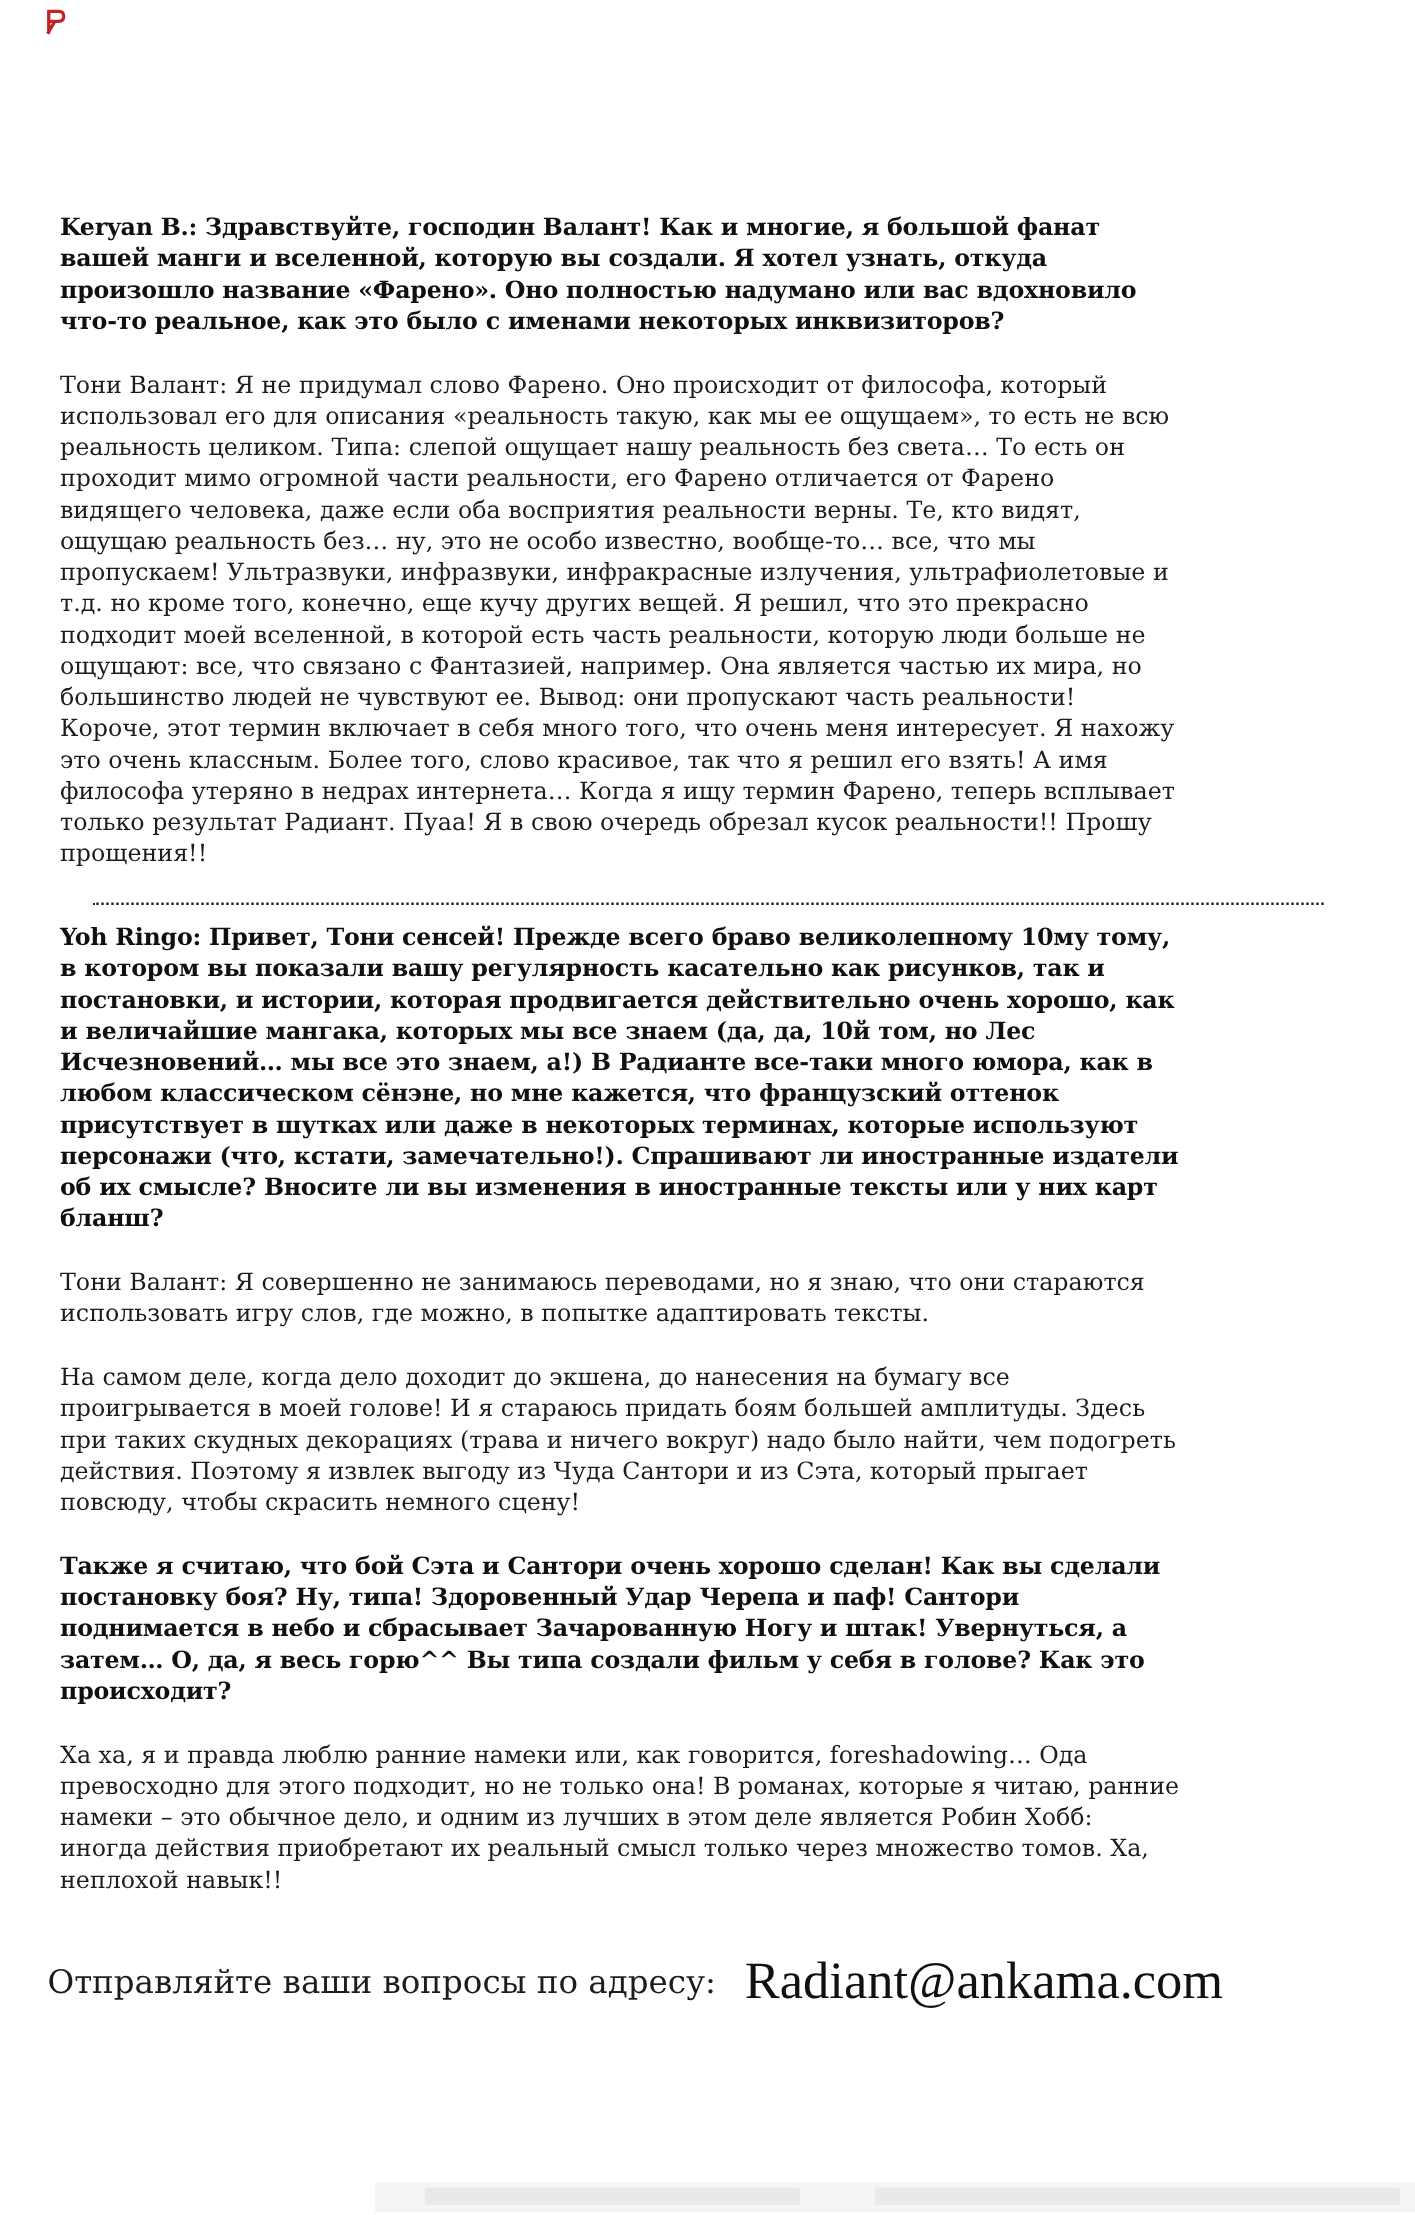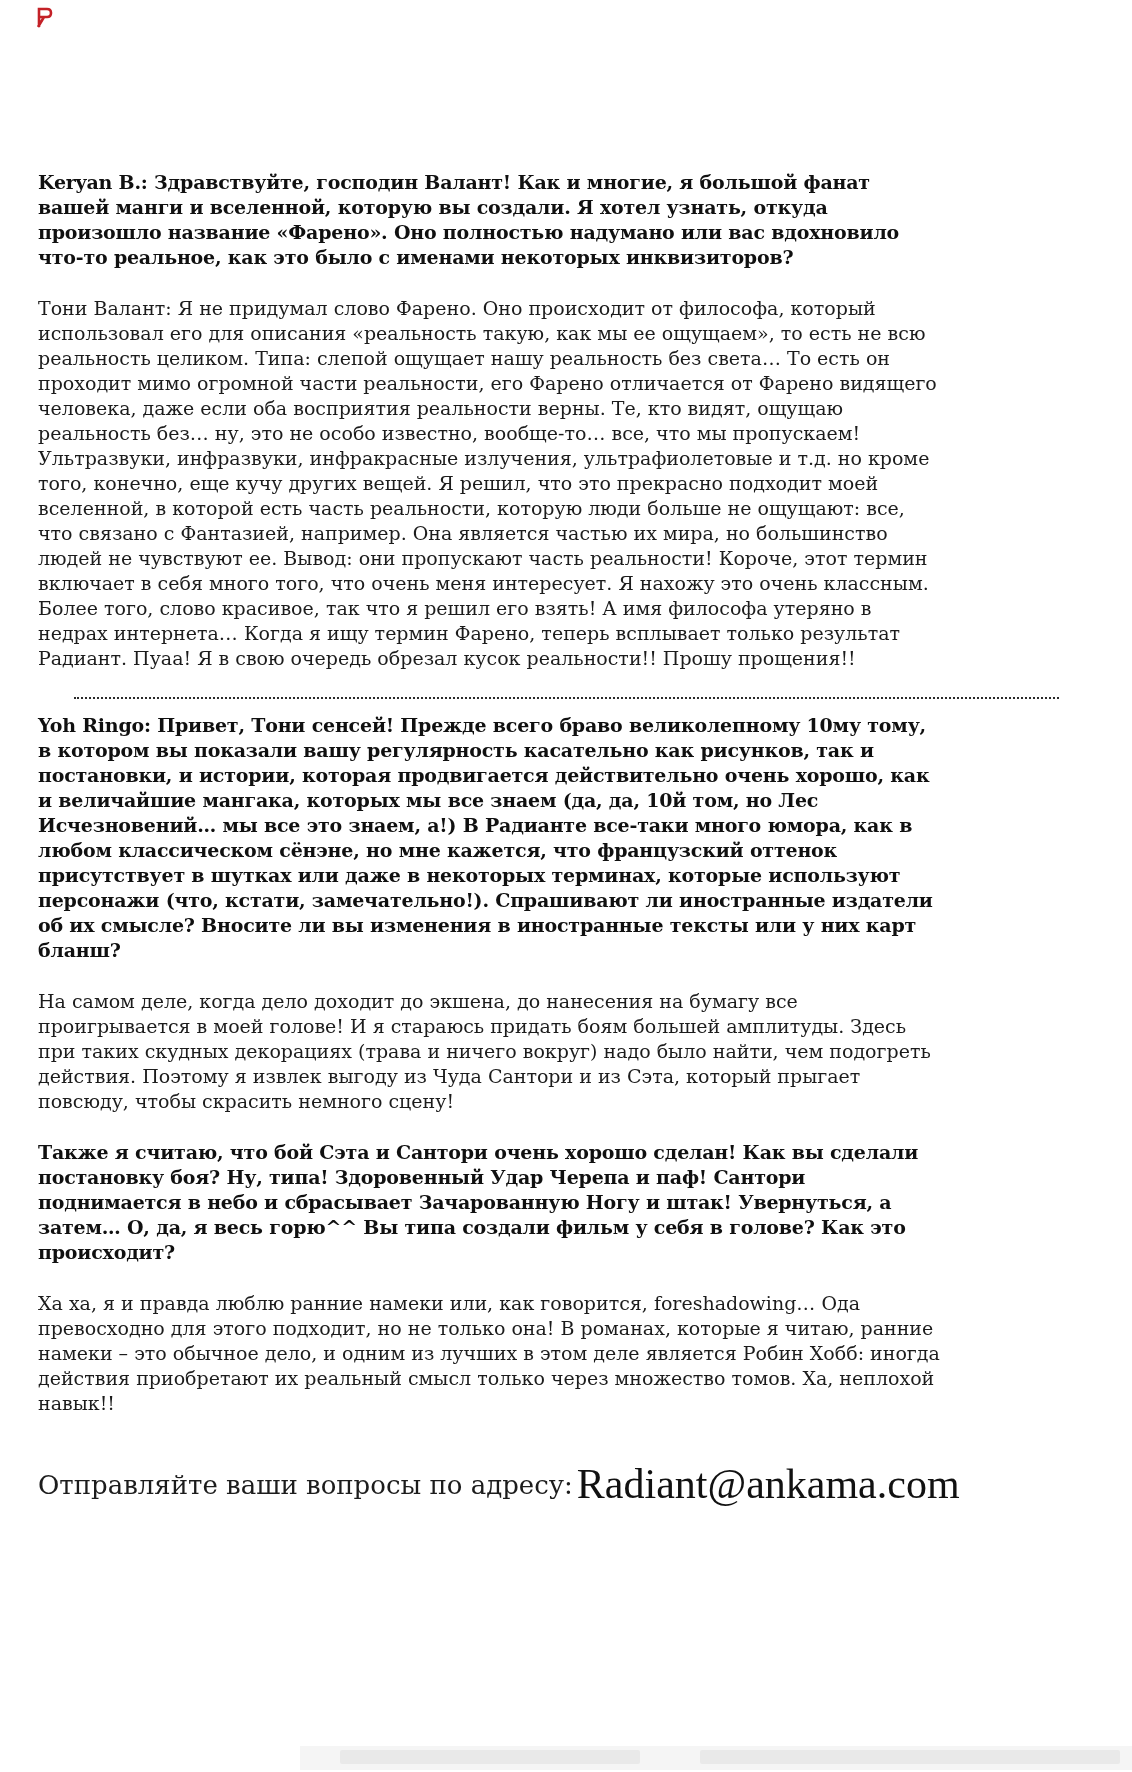--- a/index.html
+++ b/index.html
@@ -22,21 +22,21 @@
     width: 22px;
     height: 26px;
   }
   .text-column {
     position: absolute;
     left: 38px;
     top: 170px;
     width: 906px;
   }
   .para {
-    margin: 0 0 26px 0;
+    margin: 0 0 26px 10px;
     font-size: 19px;
     line-height: 25px;
     text-align: left;
     color: #1c1c1c;
   }
   .para.bold {
     font-weight: bold;
     color: #101010;
     letter-spacing: -0.2px;
   }
@@ -51,21 +51,21 @@
     white-space: nowrap;
   }
   .footer-prompt {
     font-size: 26px;
     color: #1c1c1c;
   }
   .footer-email {
     font-family: "Liberation Serif", "DejaVu Serif", serif;
     font-size: 42px;
     color: #111111;
-    margin-left: 4px;
+    margin-left: 23px;
     vertical-align: -4px;
   }
   .bottom-strip {
     position: absolute;
     left: 300px;
     right: 0;
     bottom: 2px;
     height: 24px;
     background: var(--strip-bg, #f5f5f5);
   }
@@ -87,20 +87,21 @@
     <path d="M5 22 L5 4 L13 4 Q17 4 17 8 Q17 12 13 12 L5 12 M10 12 L4 22" fill="none" stroke="var(--red-mark, #c42127)" stroke-width="2.6"></path>
   </svg>
 </span>
 
 <div class="text-column">
 
 <p class="para bold">Keryan B.: Здравствуйте, господин Валант! Как и многие, я большой фанат вашей манги и вселенной, которую вы создали. Я хотел узнать, откуда произошло название «Фарено». Оно полностью надумано или вас вдохновило что-то реальное, как это было с именами некоторых инквизиторов?</p>
     <p class="para">Тони Валант: Я не придумал слово Фарено. Оно происходит от философа, который использовал его для описания «реальность такую, как мы ее ощущаем», то есть не всю реальность целиком. Типа: слепой ощущает нашу реальность без света… То есть он проходит мимо огромной части реальности, его Фарено отличается от Фарено видящего человека, даже если оба восприятия реальности верны. Те, кто видят, ощущаю реальность без… ну, это не особо известно, вообще-то… все, что мы пропускаем! Ультразвуки, инфразвуки, инфракрасные излучения, ультрафиолетовые и т.д. но кроме того, конечно, еще кучу других вещей. Я решил, что это прекрасно подходит моей вселенной, в которой есть часть реальности, которую люди больше не ощущают: все, что связано с Фантазией, например. Она является частью их мира, но большинство людей не чувствуют ее. Вывод: они пропускают часть реальности! Короче, этот термин включает в себя много того, что очень меня интересует. Я нахожу это очень классным. Более того, слово красивое, так что я решил его взять! А имя философа утеряно в недрах интернета… Когда я ищу термин Фарено, теперь всплывает только результат Радиант. Пуаа! Я в свою очередь обрезал кусок реальности!! Прошу прощения!!</p>
     <div class="separator"></div>
     <p class="para bold">Yoh Ringo: Привет, Тони сенсей! Прежде всего браво великолепному 10му тому, в котором вы показали вашу регулярность касательно как рисунков, так и постановки, и истории, которая продвигается действительно очень хорошо, как и величайшие мангака, которых мы все знаем (да, да, 10й том, но Лес Исчезновений… мы все это знаем, а!) В Радианте все-таки много юмора, как в любом классическом сёнэне, но мне кажется, что французский оттенок присутствует в шутках или даже в некоторых терминах, которые используют персонажи (что, кстати, замечательно!). Спрашивают ли иностранные издатели об их смысле? Вносите ли вы изменения в иностранные тексты или у них карт бланш?</p>
+    <p class="para">Тони Валант: Я совершенно не занимаюсь переводами, но я знаю, что они стараются использовать игру слов, где можно, в попытке адаптировать тексты.</p>
     <p class="para">На самом деле, когда дело доходит до экшена, до нанесения на бумагу все проигрывается в моей голове! И я стараюсь придать боям большей амплитуды. Здесь при таких скудных декорациях (трава и ничего вокруг) надо было найти, чем подогреть действия. Поэтому я извлек выгоду из Чуда Сантори и из Сэта, который прыгает повсюду, чтобы скрасить немного сцену!</p>
     <p class="para bold">Также я считаю, что бой Сэта и Сантори очень хорошо сделан! Как вы сделали постановку боя? Ну, типа! Здоровенный Удар Черепа и паф! Сантори поднимается в небо и сбрасывает Зачарованную Ногу и штак! Увернуться, а затем… О, да, я весь горю^^ Вы типа создали фильм у себя в голове? Как это происходит?</p>
     <p class="para">Ха ха, я и правда люблю ранние намеки или, как говорится, foreshadowing… Ода превосходно для этого подходит, но не только она! В романах, которые я читаю, ранние намеки – это обычное дело, и одним из лучших в этом деле является Робин Хобб: иногда действия приобретают их реальный смысл только через множество томов. Ха, неплохой навык!!</p>
     <div class="footer-line"><span class="footer-prompt">Отправляйте ваши вопросы по адресу:</span><span class="footer-email">Radiant@ankama.com</span></div>
   </div>
 
 <div class="bottom-strip">
   <div class="blk b1"></div>
   <div class="blk b2"></div>
 </div>

